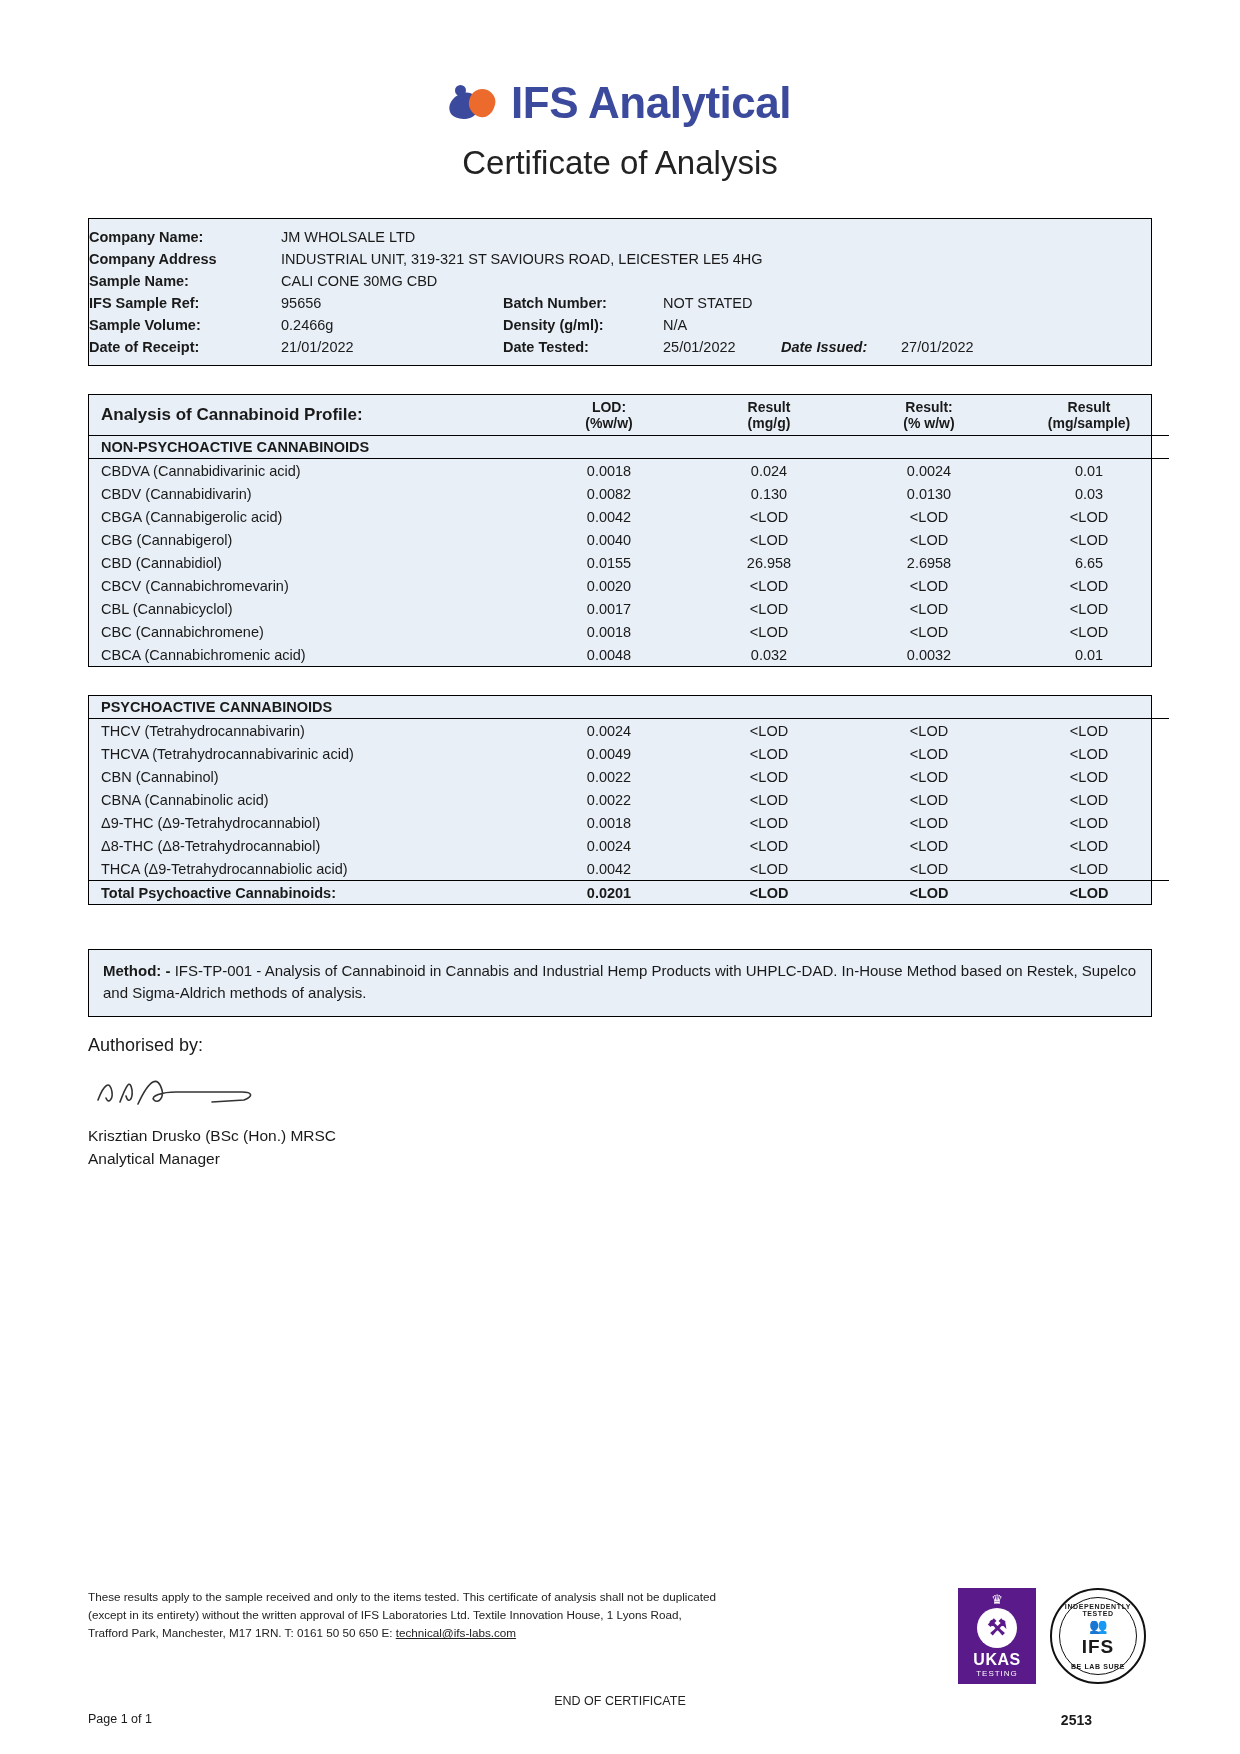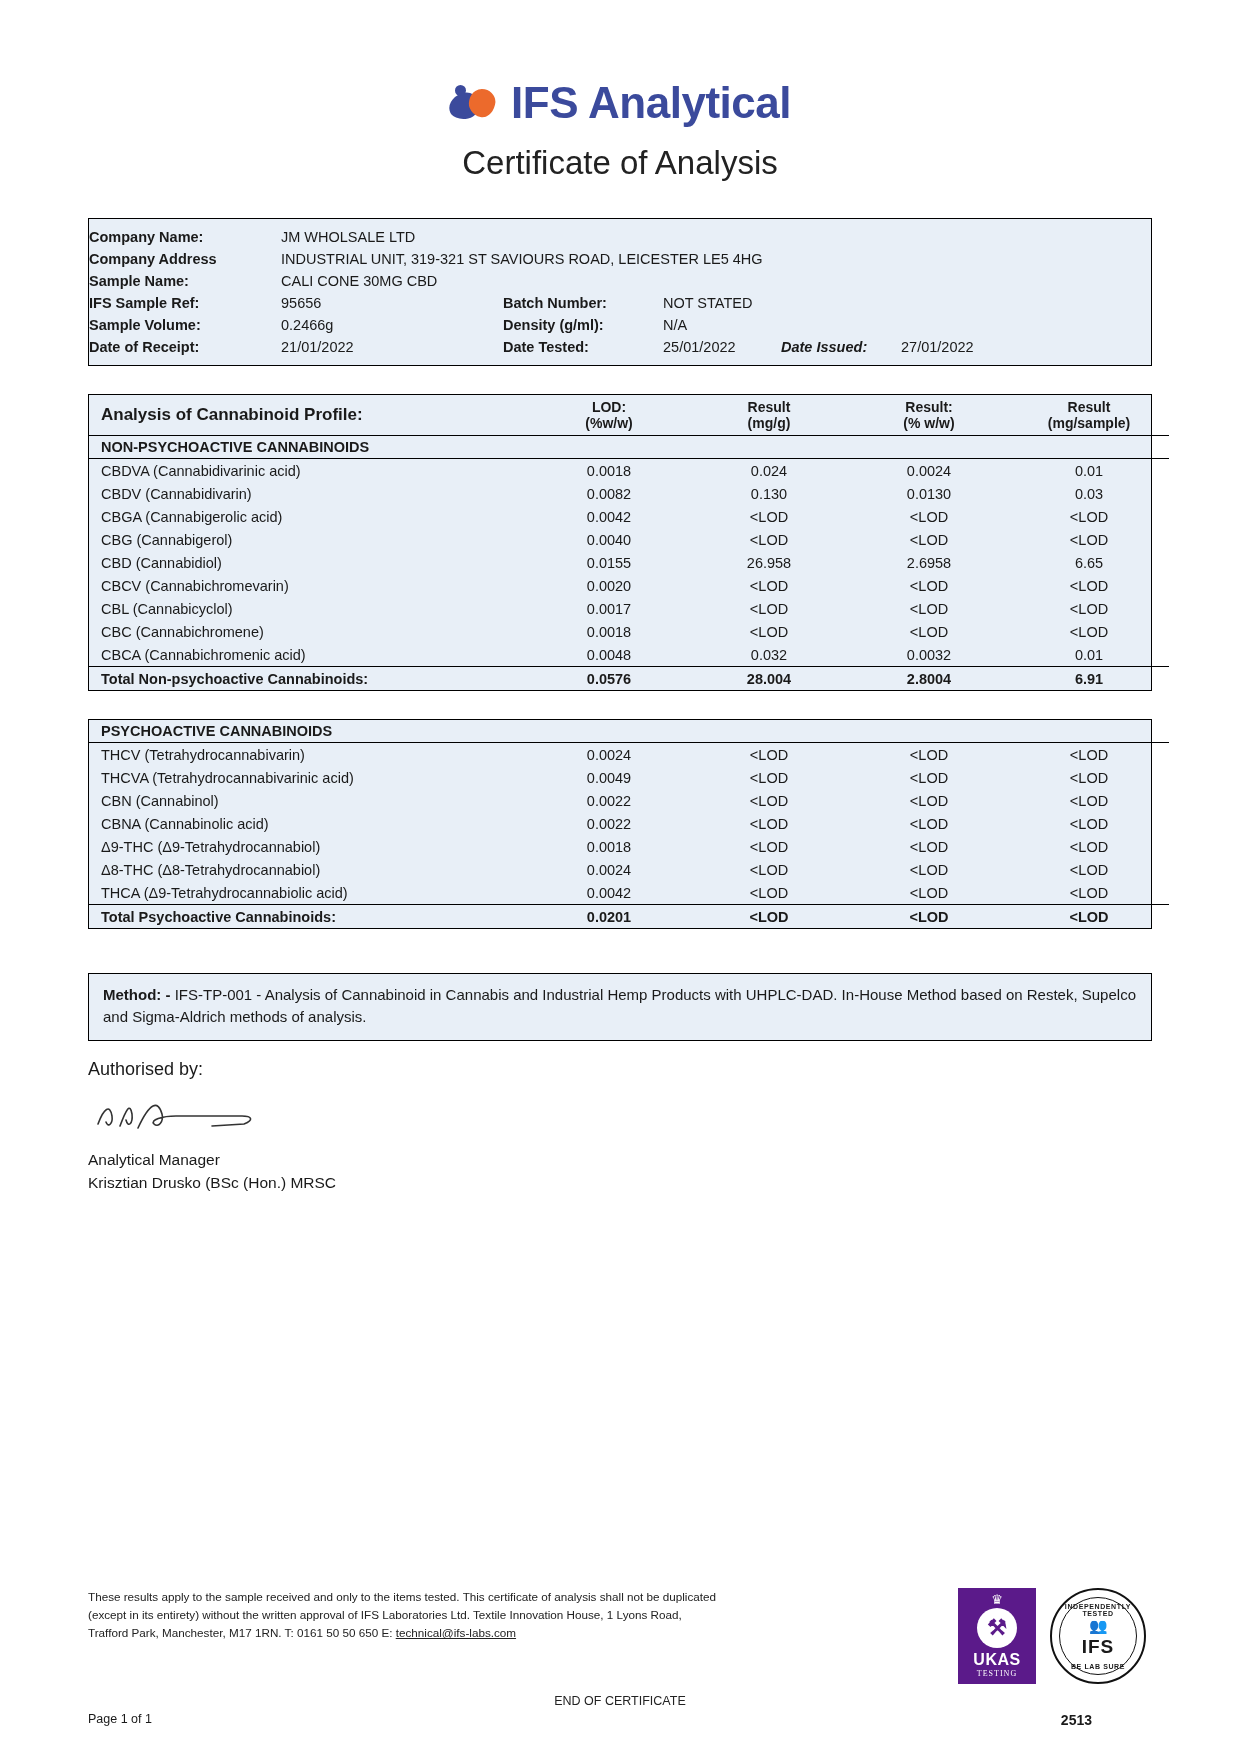--- a/index.html
+++ b/index.html
@@ -239,21 +239,20 @@
     margin-bottom: 3px;
   }
   .ukas .name {
     font-size: 16px;
     font-weight: bold;
     letter-spacing: 0.5px;
   }
   .ukas .sub {
     font-size: 8px;
     letter-spacing: 1px;
-    font-family: Liberation Serif, serif;
   }
   .ifs-badge {
     width: 96px;
     height: 96px;
     border: 2px solid #111;
     border-radius: 50%;
     position: relative;
     box-sizing: border-box;
   }
   .ifs-badge .inner {
@@ -452,27 +451,20 @@
         <td>&lt;LOD</td>
         <td>&lt;LOD</td>
       </tr>
       <tr>
         <td class="name">CBCA (Cannabichromenic acid)</td>
         <td>0.0048</td>
         <td>0.032</td>
         <td>0.0032</td>
         <td>0.01</td>
       </tr>
-      <tr class="total">
-        <td class="name">Total Non-psychoactive Cannabinoids:</td>
-        <td>0.0576</td>
-        <td>28.004</td>
-        <td>2.8004</td>
-        <td>6.91</td>
-      </tr>
     </tbody>
       </table>
   </div>
 
   <div class="box results-block">
     <table class="res">
       <colgroup>
         <col class="col-name">
           <col class="col-num">
           <col class="col-num">
@@ -547,22 +539,22 @@
     <b>Method: -</b>
     <span>IFS-TP-001 - Analysis of Cannabinoid in Cannabis and Industrial Hemp Products with UHPLC-DAD. In-House Method based on Restek, Supelco and Sigma-Aldrich methods of analysis.</span>
   </div>
 
   <div class="auth">Authorised by:</div>
   <div class="sig">
     <svg width="220" height="44" viewBox="0 0 220 44">
       <path d="M6 30 C12 14, 18 10, 20 22 C21 30, 16 34, 14 28 M28 32 C34 16, 38 8, 40 20 C41 30, 36 34, 34 26 M46 34 C58 8, 66 6, 70 20 C72 28, 66 34, 62 30 C58 26, 70 22, 84 22 L150 22 C160 22, 162 26, 152 30 L120 32" fill="none" stroke="#333" stroke-width="1.6" stroke-linecap="round"></path>
     </svg>
   </div>
+  <div class="signer">Krisztian Drusko (BSc (Hon.) MRSC</div>
   <div class="signer">Analytical Manager</div>
-  <div class="signer">Krisztian Drusko (BSc (Hon.) MRSC</div>
 
   <div class="footer">
     <div class="footer-inner">
       <div class="disclaimer">
         <div>These results apply to the sample received and only to the items tested. This certificate of analysis shall not be duplicated</div>
         <div>(except in its entirety) without the written approval of IFS Laboratories Ltd. Textile Innovation House, 1 Lyons Road,</div>
         <div>
           <span>Trafford Park, Manchester, M17 1RN. T: 0161 50 50 650 E: </span><a href="#">technical@ifs-labs.com</a>
         </div>
       </div>

